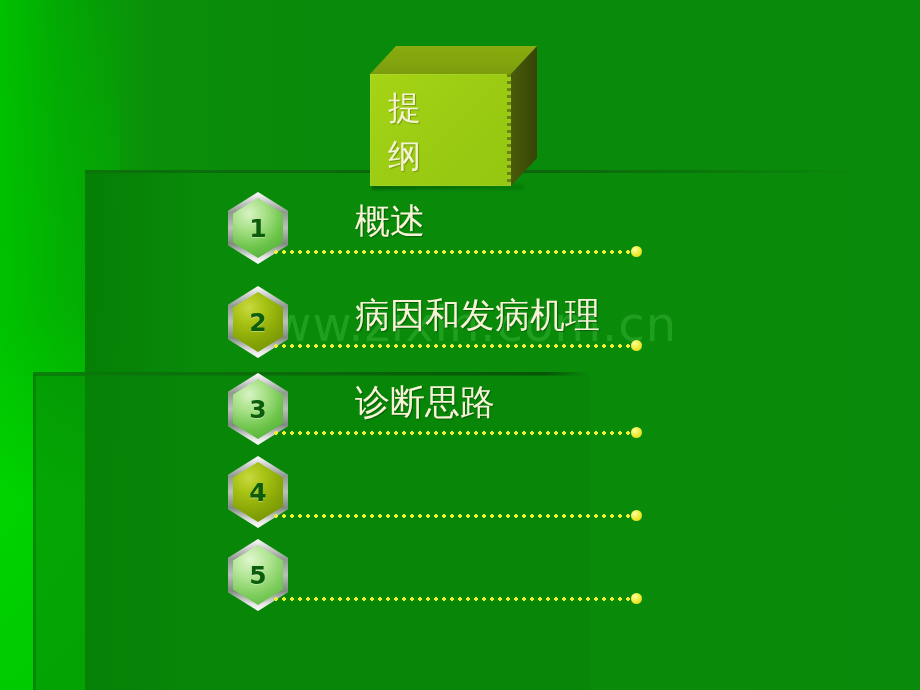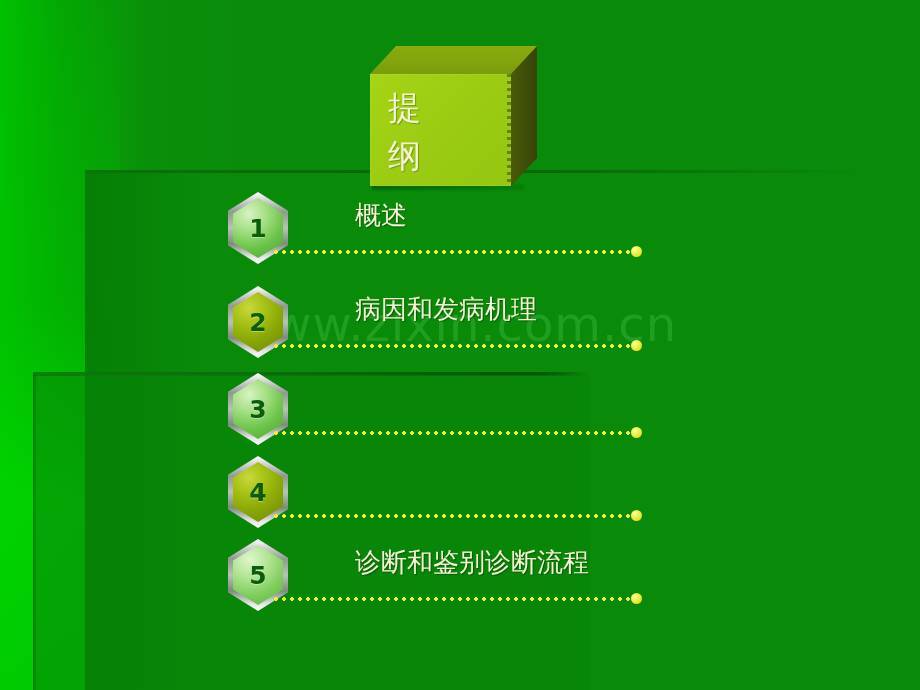--- a/index.html
+++ b/index.html
@@ -215,21 +215,21 @@
   .fill-olive {
     background: radial-gradient(circle at 32% 26%, #c9d83f 0%, #a8c315 28%, #8aa806 58%, #6a8a02 100%);
   }
   .fill-lightgreen {
     background: radial-gradient(circle at 34% 24%, #dff6cd 0%, #b2e595 32%, #7ccc5a 66%, #58b53c 100%);
   }
   .item-label {
     position: absolute;
     left: 355px;
     top: 6px;
-    font-size: 26px;
+    font-size: 35px;
     color: #f6f3d6;
     text-shadow: 1px 1px 1px rgba(0,60,0,0.55);
     white-space: nowrap;
     font-family: "DejaVu Sans", "Liberation Sans", sans-serif;
   }
   .dotline {
     position: absolute;
     left: 272px;
     top: 58px;
     width: 358px;
@@ -299,38 +299,38 @@
     <div class="dotline"></div>
     <div class="dotline-end"></div>
   </div>
 
   <div class="item" style="top:373px">
     <div class="hex">
       <div class="hex-outer"></div>
       <div class="hex-inner fill-green"></div>
       <div class="hex-num">3</div>
     </div>
+    <div class="item-label">诊断思路</div>
     <div class="dotline"></div>
     <div class="dotline-end"></div>
   </div>
 
   <div class="item" style="top:456px">
     <div class="hex">
       <div class="hex-outer"></div>
       <div class="hex-inner fill-olive"></div>
       <div class="hex-num">4</div>
     </div>
     <div class="dotline"></div>
     <div class="dotline-end"></div>
   </div>
 
   <div class="item" style="top:539px">
     <div class="hex">
       <div class="hex-outer"></div>
       <div class="hex-inner fill-lightgreen"></div>
       <div class="hex-num">5</div>
     </div>
-    <div class="item-label">诊断和鉴别诊断流程</div>
     <div class="dotline"></div>
     <div class="dotline-end"></div>
   </div>
 
 </div>
 
 </body></html>

